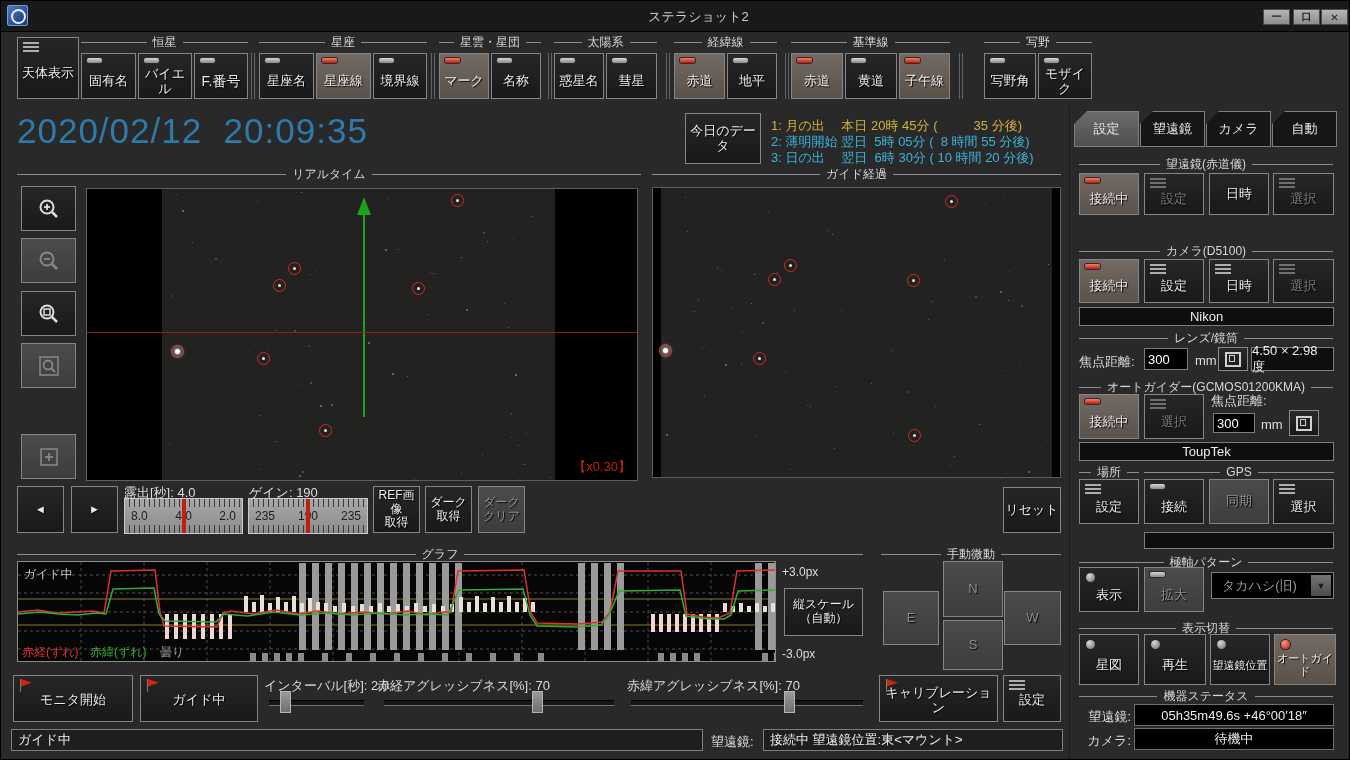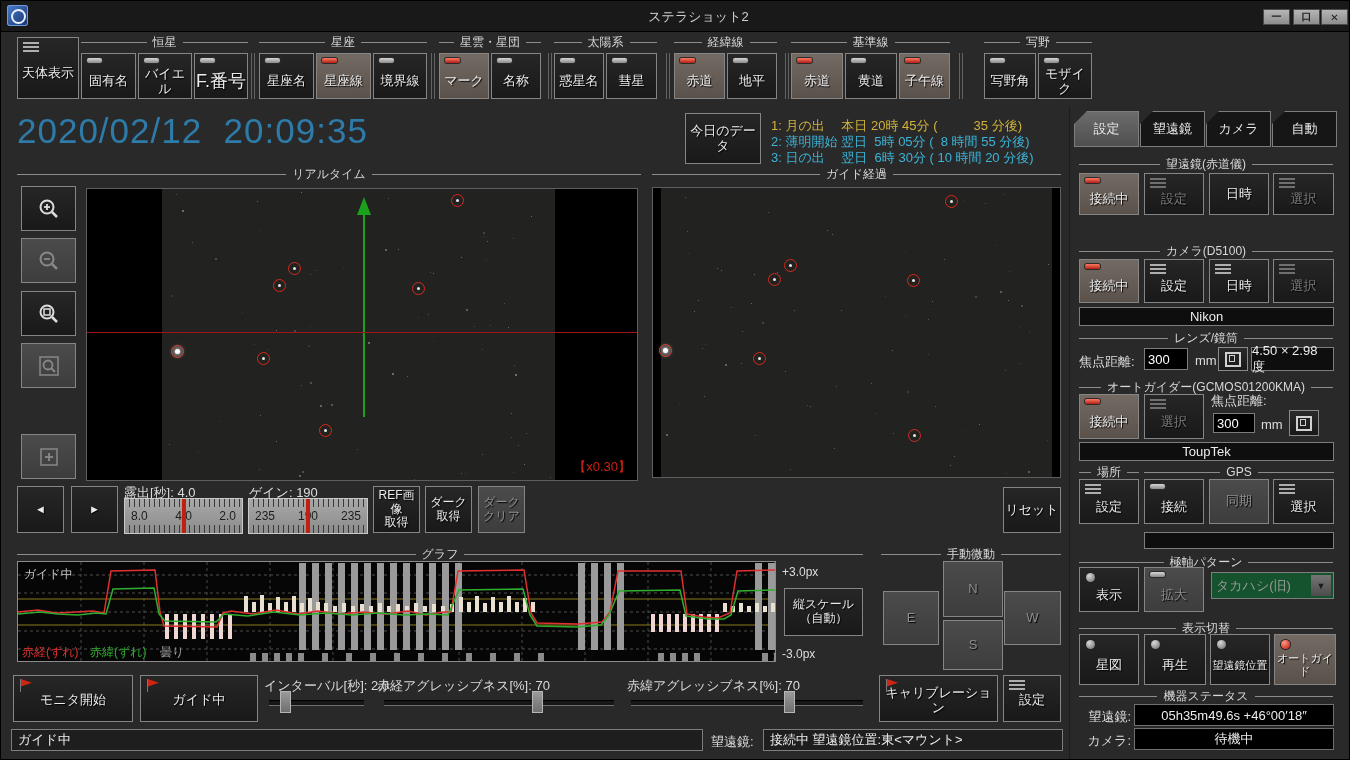--- a/index.html
+++ b/index.html
@@ -71,22 +71,22 @@
   .redline{position:absolute;left:0;right:0;height:1px;background:#a01616;}
   .zoomtag{position:absolute;right:6px;bottom:4px;color:#c82015;font-size:13px;}
   
   .graphbox{position:absolute;left:16px;top:560px;width:759px;height:101px;background:#060606;
             border:1px solid #8c8c8c;box-sizing:border-box;}
   .gtext{position:absolute;font-size:12px;}
   
   .rlab{position:absolute;color:#dcdcdc;font-size:13px;}
   .statfield{position:absolute;background:#000;border:1px solid #6f6f6f;box-sizing:border-box;color:#ececec;
              font-size:13px;display:flex;align-items:center;justify-content:center;}
-  .dropdown{position:absolute;background:#14532d;border:1px solid #7d7d7d;box-sizing:border-box;color:#9a9a9a;
-            font-size:13px;display:flex;align-items:center;padding-left:4px;}
+  .dropdown{position:absolute;background:#000000;border:1px solid #7d7d7d;box-sizing:border-box;color:#9a9a9a;
+            font-size:13px;display:flex;align-items:center;padding-left:10px;}
   .droparrow{position:absolute;right:2px;top:2px;bottom:2px;width:20px;background:linear-gradient(#757575,#4c4c4c);
              display:flex;align-items:center;justify-content:center;color:#1a1a1a;font-size:9px;}
   .calcbtn{position:absolute;background:linear-gradient(#2a2a2a,#191919);border:1px solid #8a8a8a;
            box-sizing:border-box;display:flex;align-items:center;justify-content:center;}
   .calcbtn span{display:block;width:12px;height:11px;border:2px solid #d0d0d0;position:relative;}
   .calcbtn span::after{content:"";position:absolute;left:2px;top:1px;width:4px;height:5px;border:1.5px solid #d0d0d0;}
   .divline{position:absolute;background:#1c1c1c;}
   svg{display:block;}
 </style>
 </head>
@@ -111,21 +111,21 @@
         <span>恒星</span>
       </div>
       <div class="btn iconed" style="left: 80px; top: 52px; width: 55px; height: 46px; font-size: 13px;">
         <span class="pill"></span>
         <span class="lbl">固有名</span>
       </div>
       <div class="btn iconed" style="left: 137px; top: 52px; width: 54px; height: 46px; font-size: 13px;">
         <span class="pill"></span>
         <span class="lbl">バイエル</span>
       </div>
-      <div class="btn iconed" style="left: 193px; top: 52px; width: 54px; height: 46px; font-size: 18px;">
+      <div class="btn iconed" style="left: 193px; top: 52px; width: 54px; height: 46px; font-size: 14px;">
         <span class="pill"></span>
         <span class="lbl">F.番号</span>
       </div>
       <div class="ghead" style="left: 258px; top: 34px; width: 168px;">
         <span>星座</span>
       </div>
       <div class="btn iconed" style="left: 258px; top: 52px; width: 55px; height: 46px; font-size: 13px;">
         <span class="pill"></span>
         <span class="lbl">星座名</span>
       </div>

